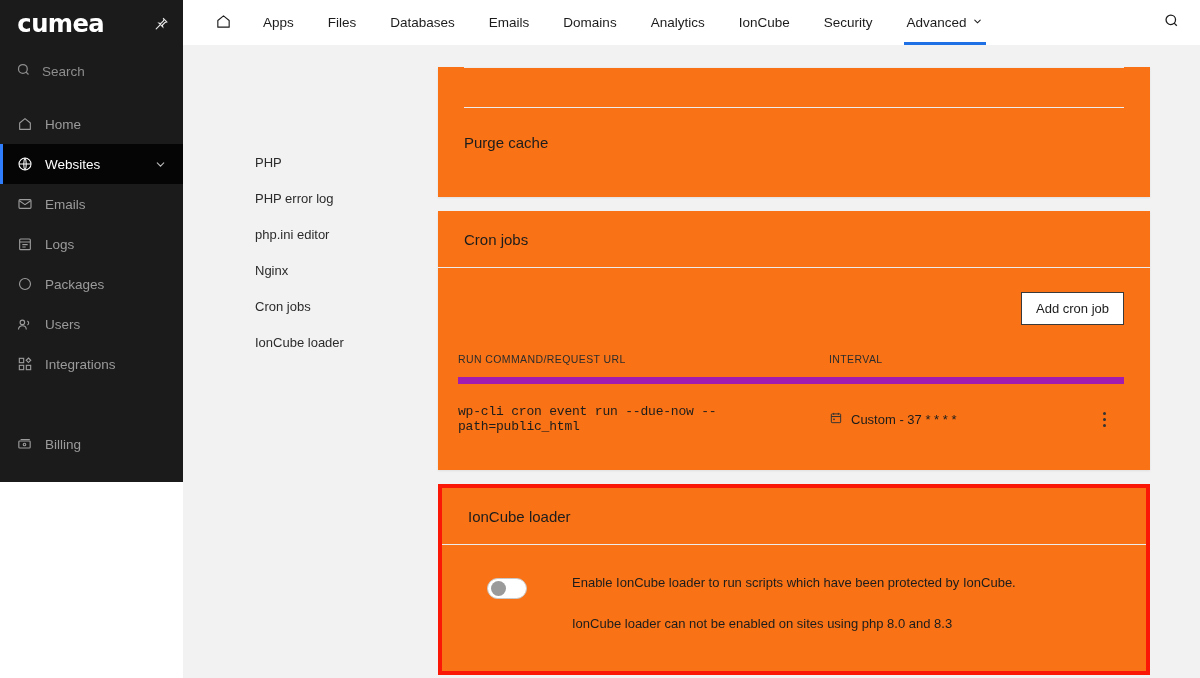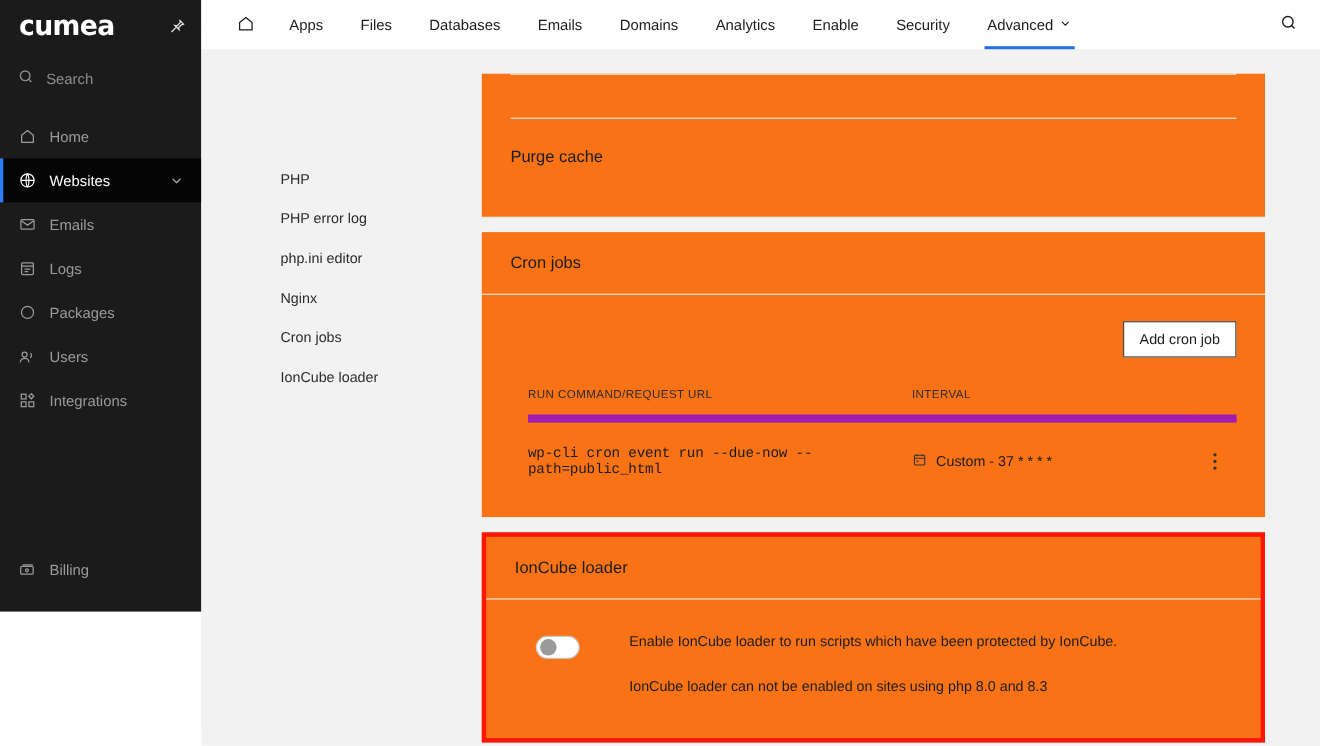--- a/index.html
+++ b/index.html
@@ -6,21 +6,21 @@
   html, body {
     width: 1200px; height: 678px;
     overflow: hidden;
     font-family: "Liberation Sans", sans-serif;
     background: #ffffff;
   }
   .app { display: flex; width: 1200px; height: 678px; }
 
   
   .sidebar {
-    width: 183px; height: 556px;
+    width: 183px; height: 482px;
     background: #1b1b1b;
     flex: 0 0 183px;
     position: relative;
     color: #9a9a9a;
     display: flex; flex-direction: column;
   }
   .sidebar-top {
     height: 46px;
     display: flex; align-items: center; justify-content: space-between;
     padding: 0 14px 0 16px;
@@ -126,21 +126,21 @@
   .purge-row { display: flex; align-items: center; }
   .purge-desc { font-size: 13px; color: #3c3c3c; }
   .btn-dark {
     background: #111111; color: #ffffff;
     font-size: 13px; border: none;
     padding: 8px 17px; margin-left: 39px;
     cursor: pointer; font-family: "Liberation Sans", sans-serif;
   }
 
   
-  .cron-body { padding: 24px 26px 36px 42px; }
+  .cron-body { padding: 24px 26px 36px 20px; }
   .cron-toolbar { display: flex; justify-content: flex-end; margin-bottom: 28px; }
   .btn-outline {
     background: #ffffff; color: #1c1c1c;
     border: 1px solid #3a3a3a;
     font-size: 13px; padding: 8px 14px;
     cursor: pointer; font-family: "Liberation Sans", sans-serif;
   }
   table.cron-table { width: 100%; border-collapse: collapse; }
   table.cron-table th {
     text-align: left; font-size: 10.5px; font-weight: 400;
@@ -318,21 +318,21 @@
         <div class="topnav-item">
             <span>Emails</span>
           </div>
         <div class="topnav-item">
             <span>Domains</span>
           </div>
         <div class="topnav-item">
             <span>Analytics</span>
           </div>
         <div class="topnav-item">
-            <span>Enable</span>
+            <span>IonCube</span>
           </div>
         <div class="topnav-item">
             <span>Security</span>
           </div>
         <div class="topnav-item active">
           <span>Advanced</span>
           <span>
             <svg width="11" height="11" viewBox="0 0 24 24" fill="none" stroke="currentColor" stroke-width="2.2" stroke-linecap="round">
               <path d="M6 9l6 6 6-6"></path>
             </svg>

